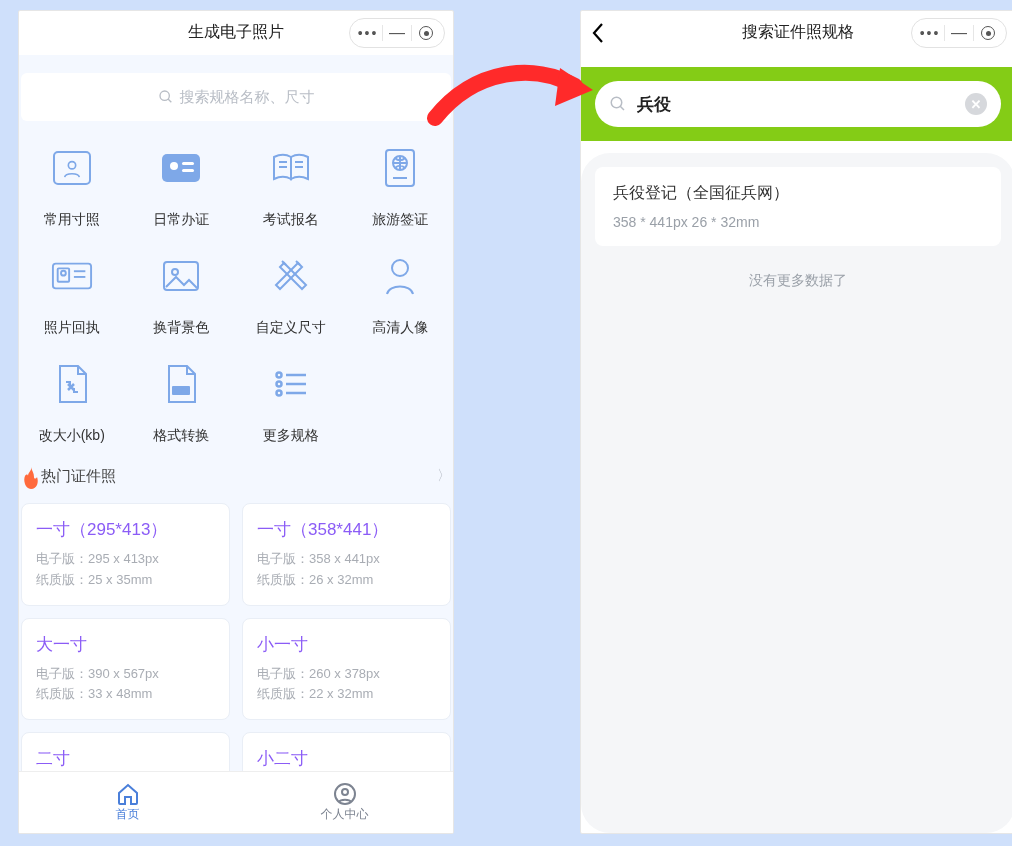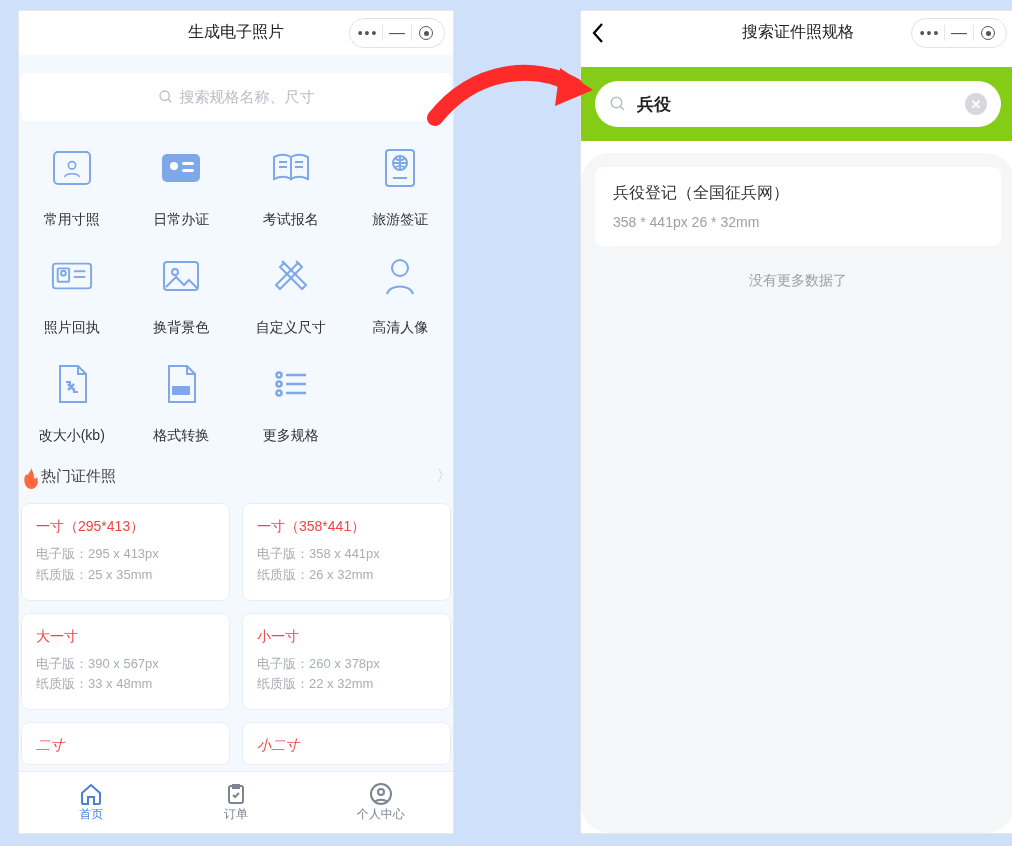--- a/index.html
+++ b/index.html
@@ -84,24 +84,24 @@
   }
   .section .fire { color:#ff6a3d; }
   .section .stitle { font-size:15px; color:#444; flex:1; }
   .section .chev { color:#b8bec7; font-size:14px; }
 
   .cards { display:grid; grid-template-columns:1fr 1fr; gap:12px; margin-top:14px; }
   .card {
     background:#fff; border:1px solid #e9eef6; border-radius:8px; padding:14px 14px;
     cursor:pointer;
   }
-  .card .ct { font-size:14px; color:#ef4444; margin-bottom:8px; }
+  .card .ct { font-size:17px; color:#8b5cf6; margin-bottom:8px; }
   .card .cl { font-size:13px; color:#a9adb4; line-height:1.6; }
   .card.short { padding-bottom: 6px; }
-  .card.short .ct { margin-bottom: 3px; font-style: italic; }
+  .card.short .ct { margin-bottom: 3px; }
 
   
   .bottomnav {
     height:62px; border-top:1px solid #eee; display:flex; background:#fff;
   }
   .bottomnav .tab { flex:1; display:flex; flex-direction:column; align-items:center; justify-content:center; gap:0; cursor:pointer;}
   .bottomnav .tab .ti { width:24px; height:24px; color:#7d8491; display:flex; align-items:center; justify-content:center;}
   .bottomnav .tab.active .ti, .bottomnav .tab.active .tl { color:#4a7fda; }
   .bottomnav .tab .tl { font-size:12px; color:#7d8491; }
 
@@ -333,30 +333,20 @@
   </div>
 
   <div class="bottomnav">
     <div class="tab active">
       <span class="ti">
         <svg width="24" height="24" viewBox="0 0 24 24" fill="none" stroke="currentColor" stroke-width="2">
             <path d="M3 11l9-8 9 8v10a1 1 0 01-1 1h-5v-7h-6v7H4a1 1 0 01-1-1z"></path>
           </svg>
       </span>
       <span class="tl">首页</span>
-    </div>
-    <div class="tab">
-      <span class="ti">
-        <svg width="24" height="24" viewBox="0 0 24 24" fill="none" stroke="currentColor" stroke-width="2">
-            <rect x="5" y="4" width="14" height="17" rx="2"></rect>
-            <path d="M9 3h6v3H9z"></path>
-            <path d="M9 13l2 2 4-4"></path>
-          </svg>
-      </span>
-      <span class="tl">订单</span>
     </div>
     <div class="tab">
       <span class="ti">
         <svg width="24" height="24" viewBox="0 0 24 24" fill="none" stroke="currentColor" stroke-width="2">
             <circle cx="12" cy="12" r="10"></circle>
             <circle cx="12" cy="10" r="3"></circle>
             <path d="M6 20c1.5-3 10.5-3 12 0"></path>
           </svg>
       </span>
       <span class="tl">个人中心</span>

